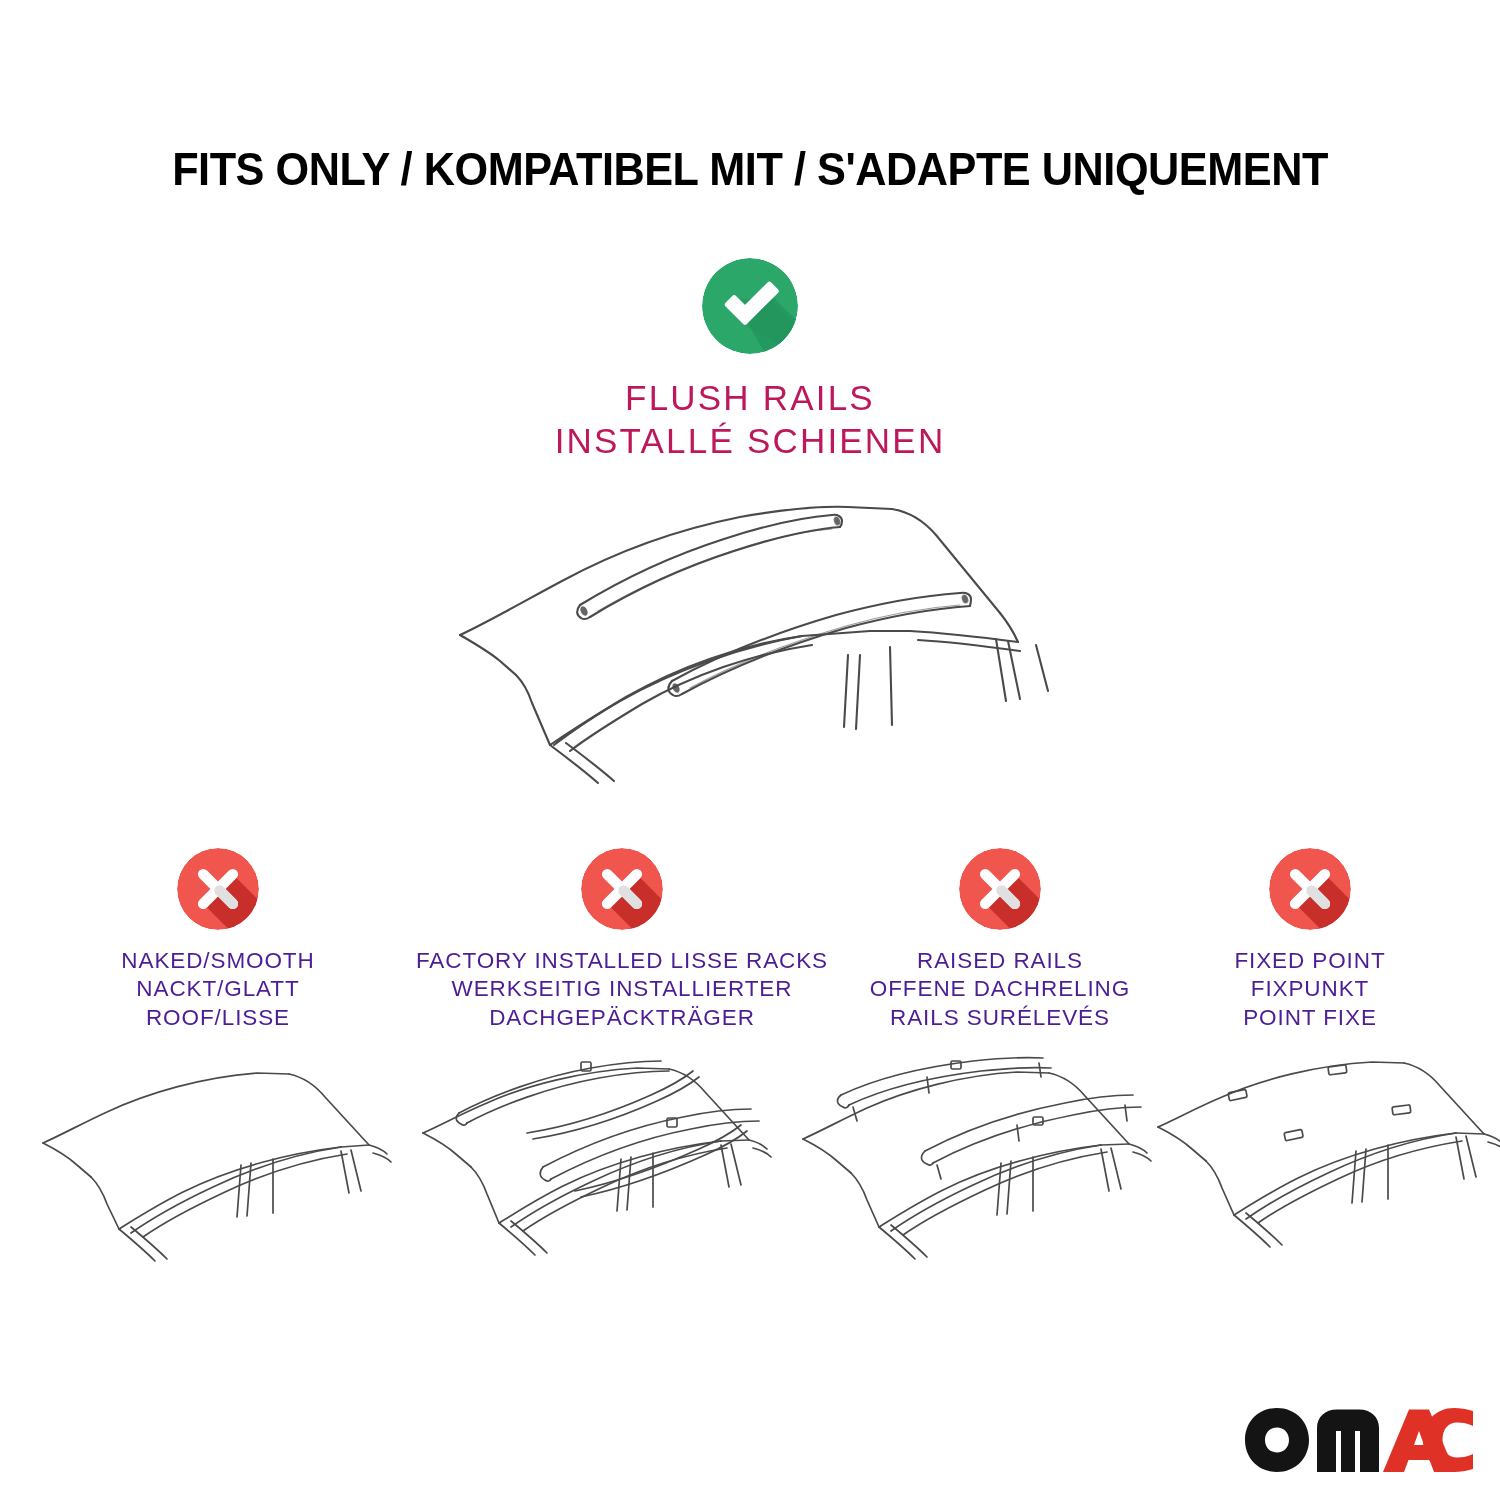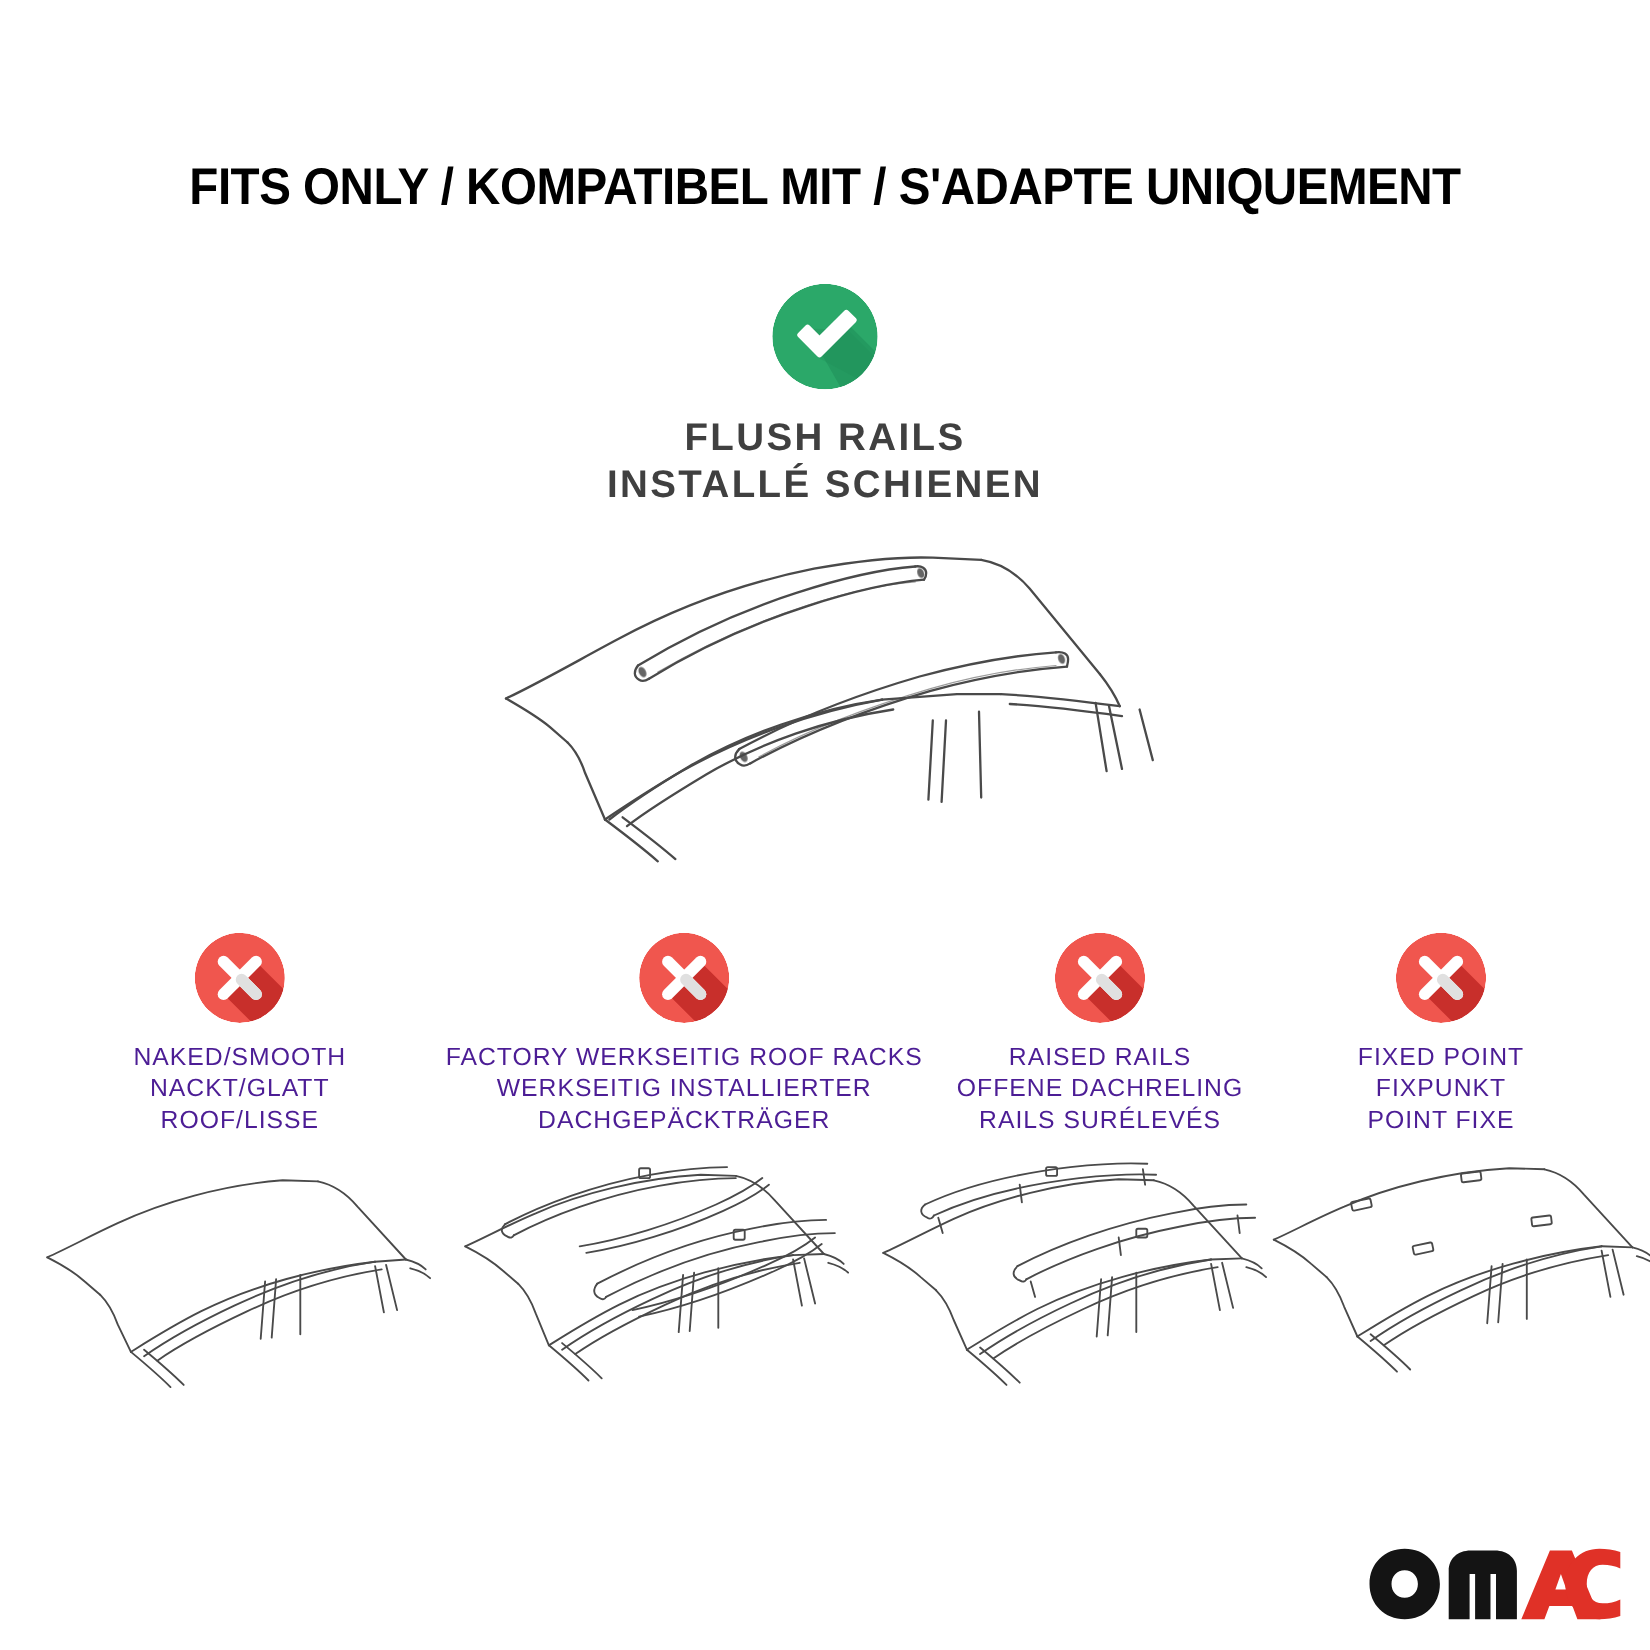--- a/index.html
+++ b/index.html
@@ -62,24 +62,24 @@
     align-items: center;
   }
   .approved .badge {
     width: 96px;
     height: 96px;
   }
   .approved-caption {
     margin-top: 22px;
     text-align: center;
     font-size: 35px;
-    font-weight: 700;
+    font-weight: 400;
     letter-spacing: 2.2px;
     line-height: 1.24;
-    color: #404040;
+    color: #be185d;
     white-space: nowrap;
   }
 
   
   .hero-art {
     position: absolute;
     left: 440px;
     top: 495px;
     width: 640px;
     height: 300px;
@@ -268,21 +268,21 @@
           <path d="M50 50 L68 32 L100 64 L100 100 L64 100 L32 68 Z" fill="#B9201F" opacity="0.72"></path>
           <g stroke="#ffffff" stroke-width="13" stroke-linecap="round">
             <line x1="32" y1="32" x2="68" y2="68"></line>
             <line x1="68" y1="32" x2="32" y2="68"></line>
           </g>
           <line x1="52" y1="52" x2="68" y2="68" stroke="#e0e0e0" stroke-width="13" stroke-linecap="round"></line>
         </g>
       </svg>
     </div>
     <div class="deny-caption" style="margin-left:-190px; margin-right:-190px;">
-      <div>FACTORY WERKSEITIG ROOF RACKS</div>
+      <div>FACTORY INSTALLED LISSE RACKS</div>
       <div>WERKSEITIG INSTALLIERTER</div>
       <div>DACHGEPÄCKTRÄGER</div>
     </div>
   </div>
 
   <div class="deny-col" style="left:1269px; width:82px;">
     <div class="badge">
       <svg viewBox="0 0 100 100" aria-hidden="true">
         <defs>
             <clipPath id="clipX4">

